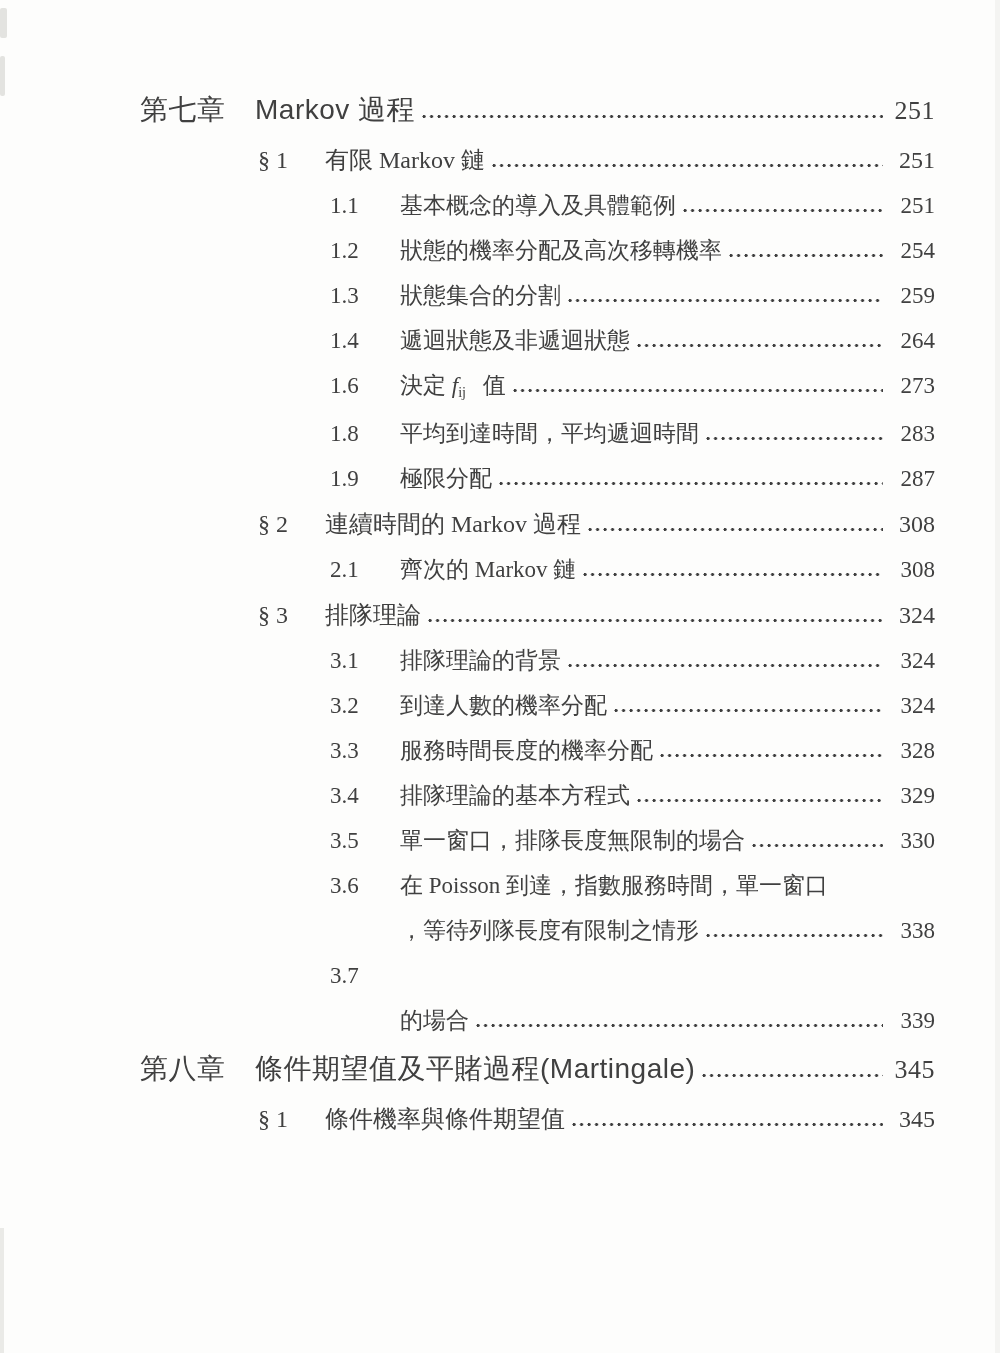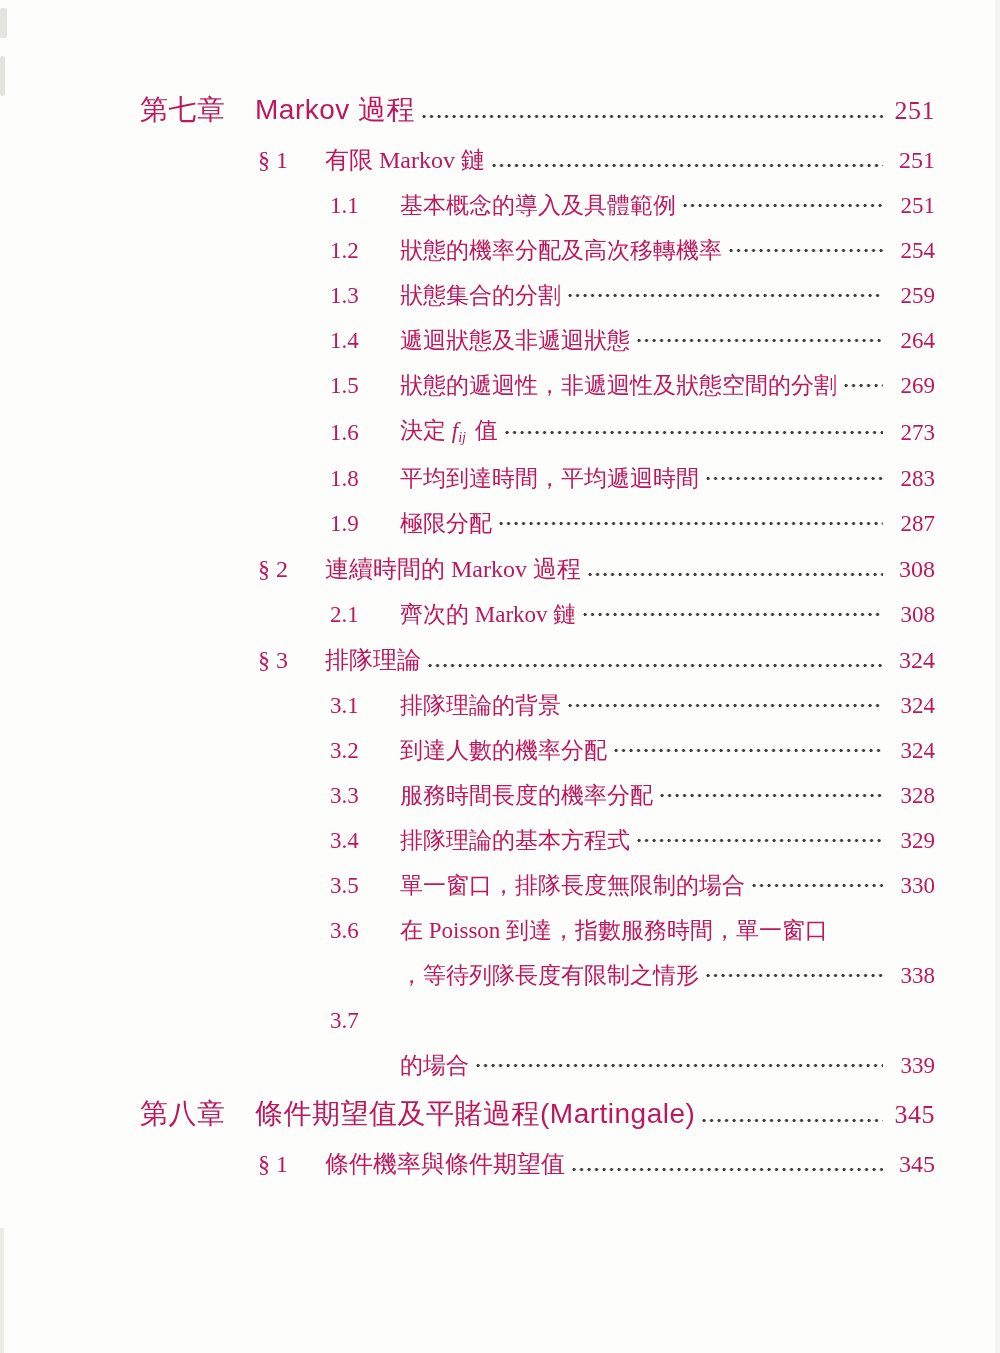--- a/index.html
+++ b/index.html
@@ -5,21 +5,21 @@
   html,body{margin:0;padding:0;}
   body{
     width:1000px;height:1353px;
     background:#f4f4f2;
     font-family:"Liberation Serif","DejaVu Serif",serif;
   }
   .sheet{
     position:relative;
     width:995px;height:1353px;
     background:#fdfdfc;
-    color:#be185d;
+    color:#404040;
     overflow:hidden;
   }
   .toc{ padding-top:84px; }
 
   .row{
     display:flex;
     align-items:baseline;
     margin-right:60px;
     white-space:nowrap;
   }
@@ -37,21 +37,20 @@
     margin-left:258px;
     line-height:46px;
     font-size:24px;
   }
   .section-row .label{ width:67px; flex:0 0 auto; }
 
   .item-row,.cont-row{
     margin-left:330px;
     line-height:45px;
     font-size:23px;
-    align-items:center;
   }
   .item-row .label{ width:70px; flex:0 0 auto; }
   .cont-row{ margin-left:400px; }
 
   .title{ flex:0 1 auto; overflow:hidden; }
 
   .leader{
     flex:1 1 12px;
     height:5px;
     margin:0 6px 0 7px;
@@ -63,26 +62,25 @@
   }
   .page-num{
     flex:0 0 auto;
     min-width:46px;
     text-align:right;
     font-family:Liberation Serif, serif;
   }
 
   .math-var{ font-style:italic; }
   .math-sub{
-    font-style:italic;
     font-size:0.62em;
     position:relative;
     top:0.28em;
     letter-spacing:0;
-    margin-right:3px;
+    margin-right:11px;
   }
 
   
   .artifact{ position:absolute; background:#e3e3e0; }
   .artifact-a{ left:0; top:8;  top:8px;  width:7px;  height:30px; border-radius:2px; }
   .artifact-b{ left:0; top:56px; width:5px; height:40px; border-radius:2px; }
   .artifact-c{ left:0; top:1228px; width:4px; height:125px; background:#eaeae7; }
 </style>
 </head>
 <body>
@@ -123,26 +121,20 @@
         <div class="leader"></div>
         <span class="page-num">259</span>
       </div>
       <div class="row item-row">
         <span class="label">1.4</span>
         <span class="title">遞迴狀態及非遞迴狀態</span>
         <div class="leader"></div>
         <span class="page-num">264</span>
       </div>
       <div class="row item-row">
-        <span class="label">1.5</span>
-        <span class="title">狀態的遞迴性，非遞迴性及狀態空間的分割</span>
-        <div class="leader"></div>
-        <span class="page-num">269</span>
-      </div>
-      <div class="row item-row">
         <span class="label">1.6</span>
         <span class="title"><span>決定 </span><span class="math-var">f</span><span class="math-sub">ij</span><span> 值</span></span>
         <div class="leader"></div>
         <span class="page-num">273</span>
       </div>
       <div class="row item-row">
         <span class="label">1.8</span>
         <span class="title">平均到達時間，平均遞迴時間</span>
         <div class="leader"></div>
         <span class="page-num">283</span>

